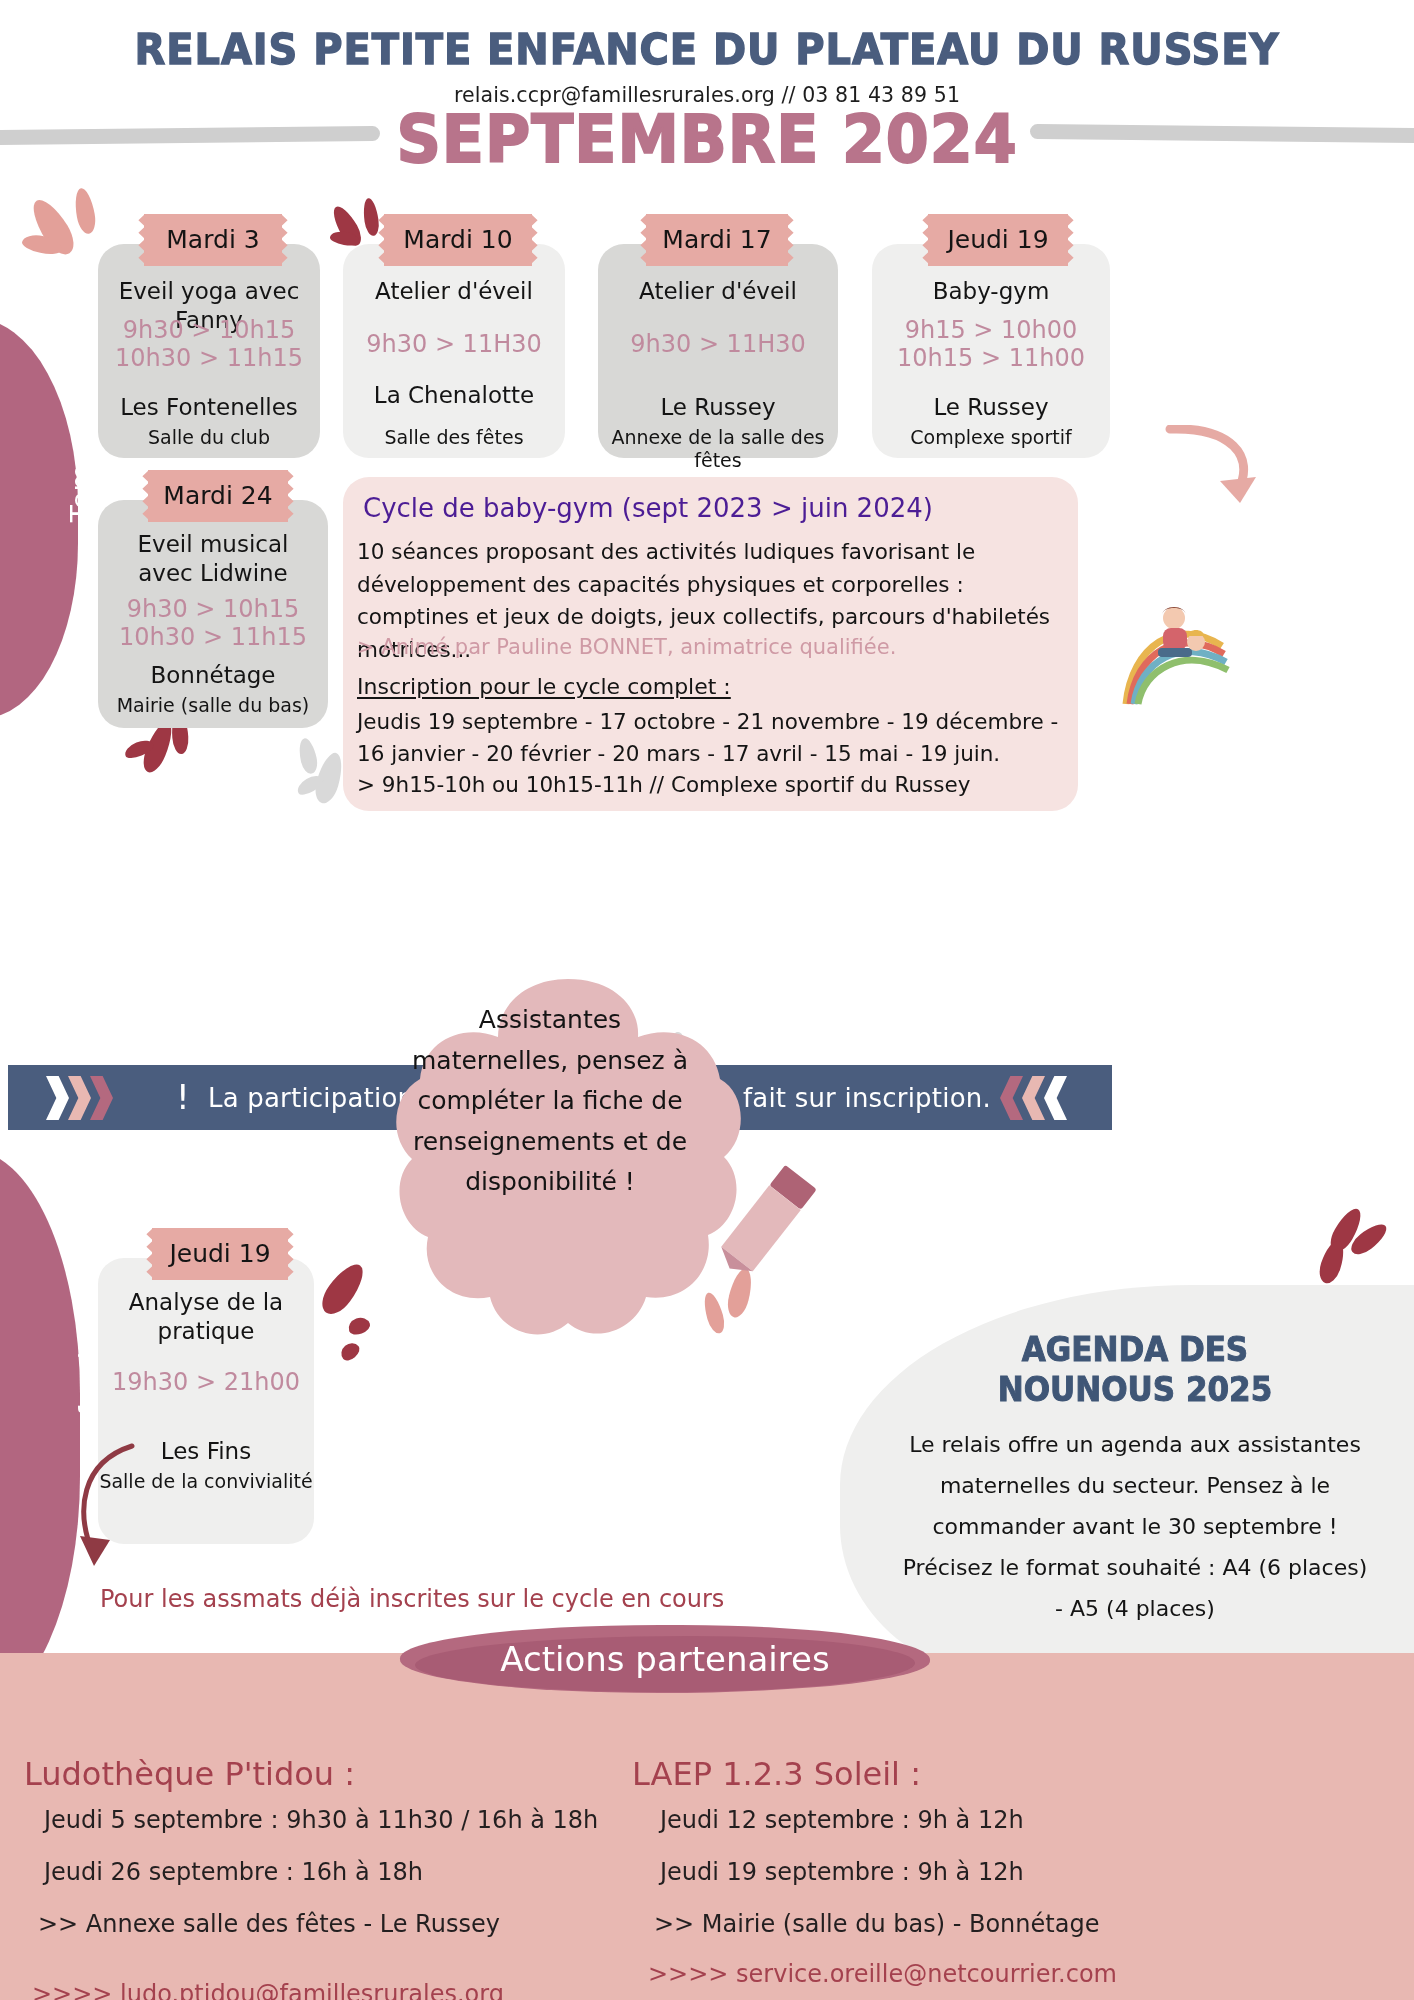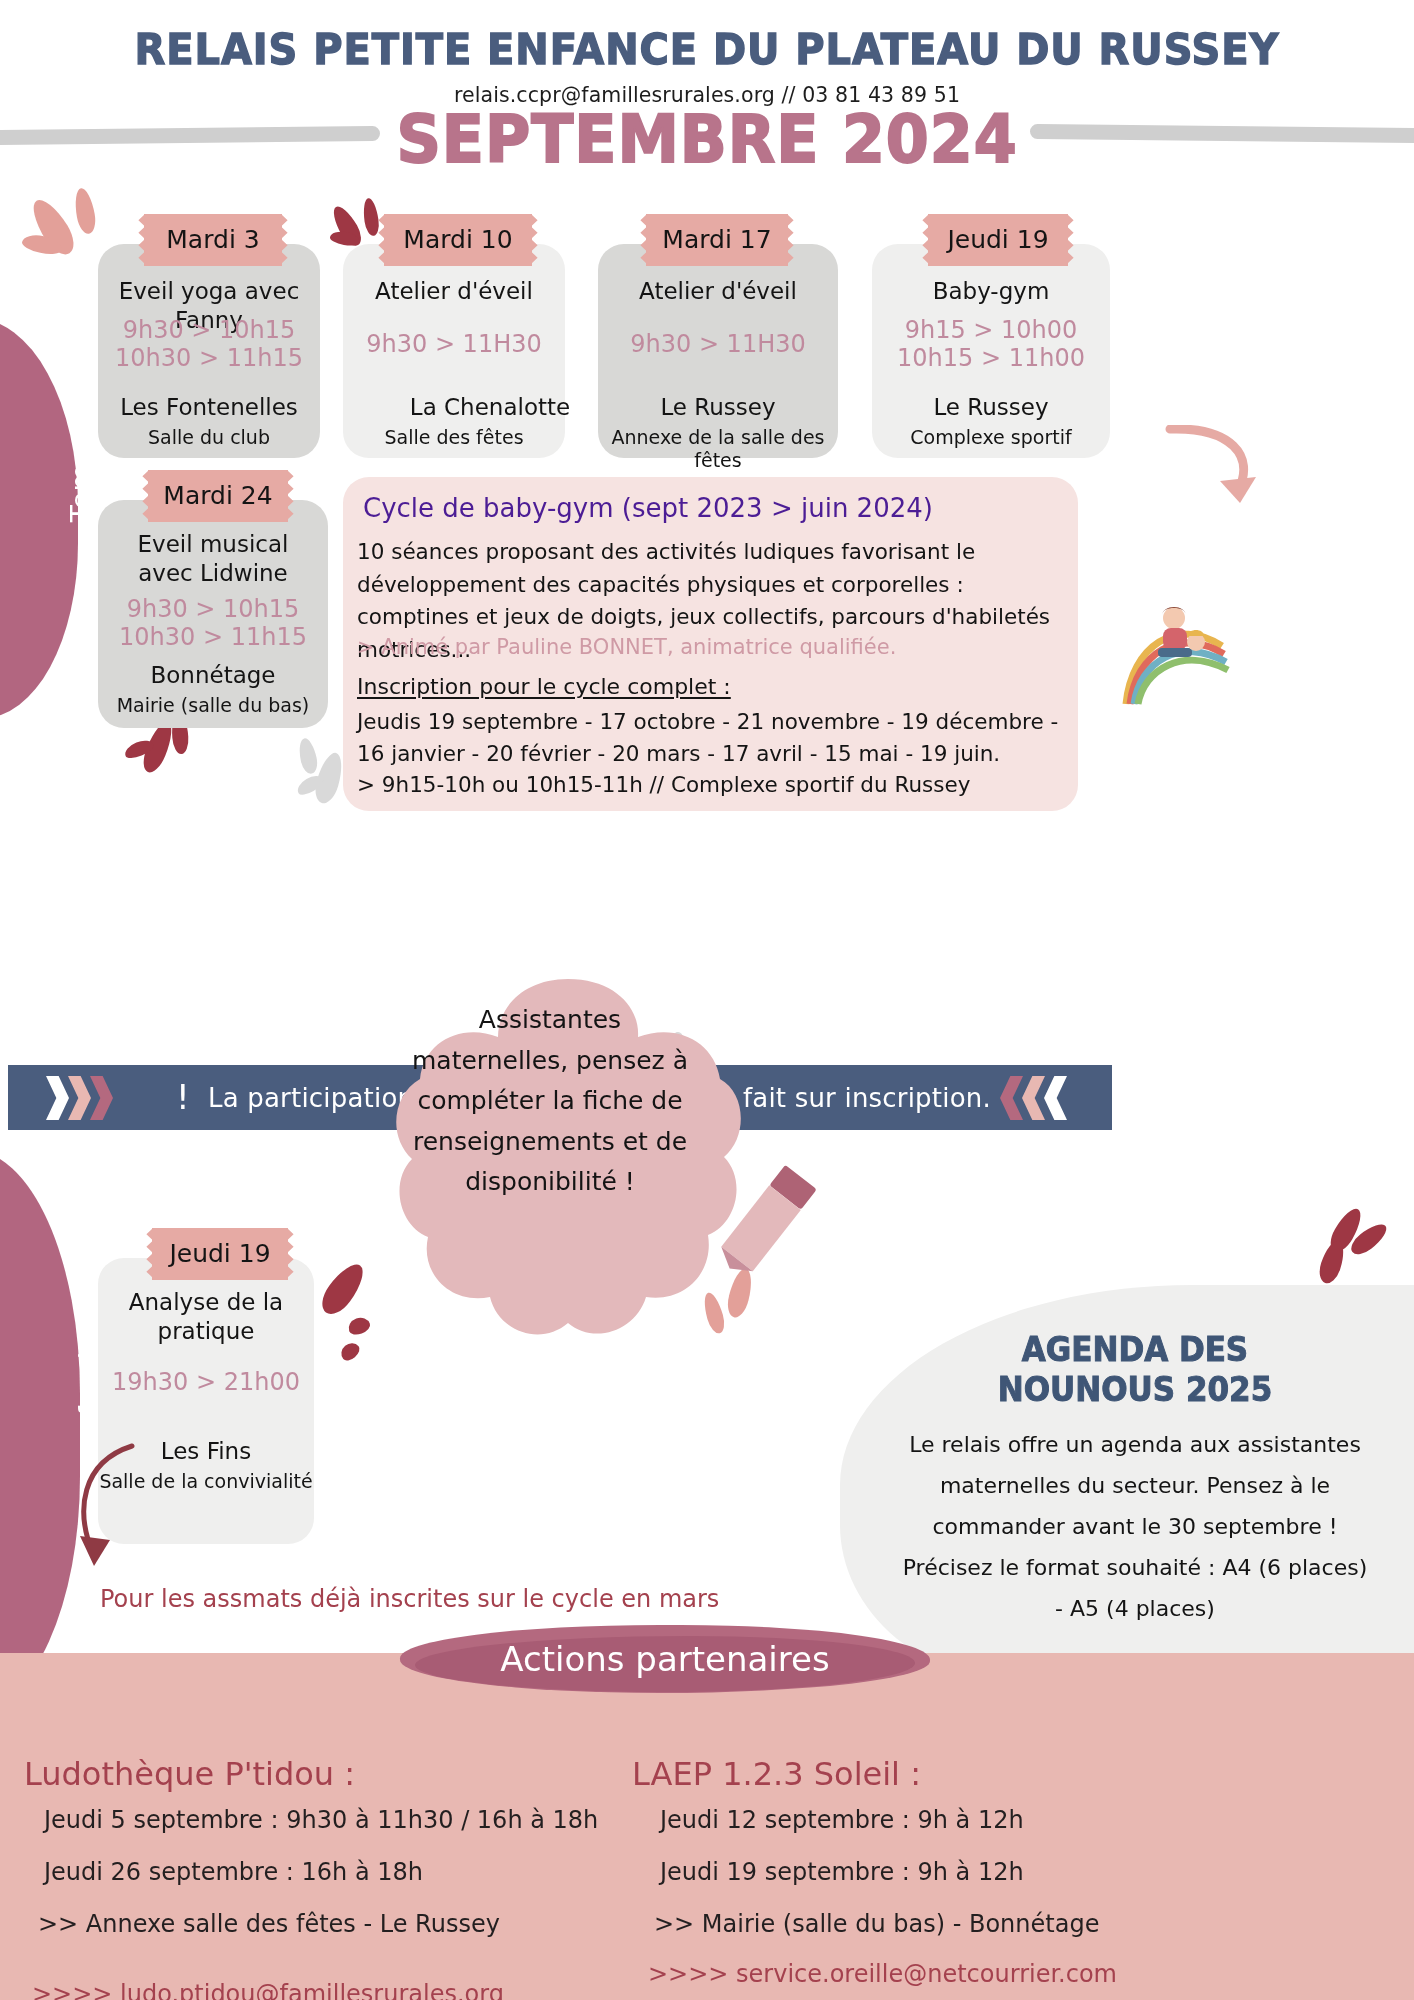--- a/index.html
+++ b/index.html
@@ -411,21 +411,21 @@
     <div class="card-body card-place" style="top:150px;">Les Fontenelles</div>
     <div class="card-body card-room" style="top:182px;">Salle du club</div>
   </div>
   <div class="tape" style="left:144px; top:214px; width:138px;">
     <span>Mardi 3</span>
   </div>
 
   <div class="card light" style="left:343px; top:244px; width:222px; height:214px;">
     <div class="card-body card-act" style="top:33px;">Atelier d'éveil</div>
     <div class="card-body card-time" style="top:86px;">9h30 &gt; 11H30</div>
-    <div class="card-body card-place" style="top:150px;margin-left:36px;">La Chenalotte</div>
+    <div class="card-body card-place" style="top:138px;">La Chenalotte</div>
     <div class="card-body card-room" style="top:182px;">Salle des fêtes</div>
   </div>
   <div class="tape" style="left:384px; top:214px; width:148px;">
     <span>Mardi 10</span>
   </div>
 
   <div class="card" style="left:598px; top:244px; width:240px; height:214px;">
     <div class="card-body card-act" style="top:33px;">Atelier d'éveil</div>
     <div class="card-body card-time" style="top:86px;">9h30 &gt; 11H30</div>
     <div class="card-body card-place" style="top:150px;">Le Russey</div>
@@ -531,21 +531,21 @@
   </svg>
 
   <div class="gray-blob-right"></div>
   <div class="agenda-title">AGENDA DES NOUNOUS 2025</div>
   <div class="agenda-body">Le relais offre un agenda aux assistantes maternelles du secteur. Pensez à le commander avant le 30 septembre ! Précisez le format souhaité : A4 (6 places) - A5 (4 places)</div>
 
   <div class="dleaf" style="left:1336px; top:1206px; width:20px; height:48px; transform:rotate(30deg);"></div>
   <div class="dleaf" style="left:1360px; top:1218px; width:18px; height:42px; transform:rotate(52deg);"></div>
   <div class="dleaf" style="left:1322px; top:1240px; width:20px; height:44px; transform:rotate(18deg);"></div>
 
-  <div class="note-pro">Pour les assmats déjà inscrites sur le cycle en mars</div>
+  <div class="note-pro">Pour les assmats déjà inscrites sur le cycle en cours</div>
 
   <div class="footer-bg"></div>
   <div class="footer-brush"></div>
   <div class="footer-brush2"></div>
   <div class="footer-brush-title">Actions partenaires</div>
 
   <div class="col-title" style="left:24px; top:1755px;">Ludothèque P'tidou :</div>
   <div class="col-line" style="left:44px; top:1806px;">Jeudi 5 septembre : 9h30 à 11h30 / 16h à 18h</div>
   <div class="col-line" style="left:44px; top:1858px;">Jeudi 26 septembre : 16h à 18h</div>
   <div class="col-line" style="left:38px; top:1910px;">&gt;&gt; Annexe salle des fêtes - Le Russey</div>

